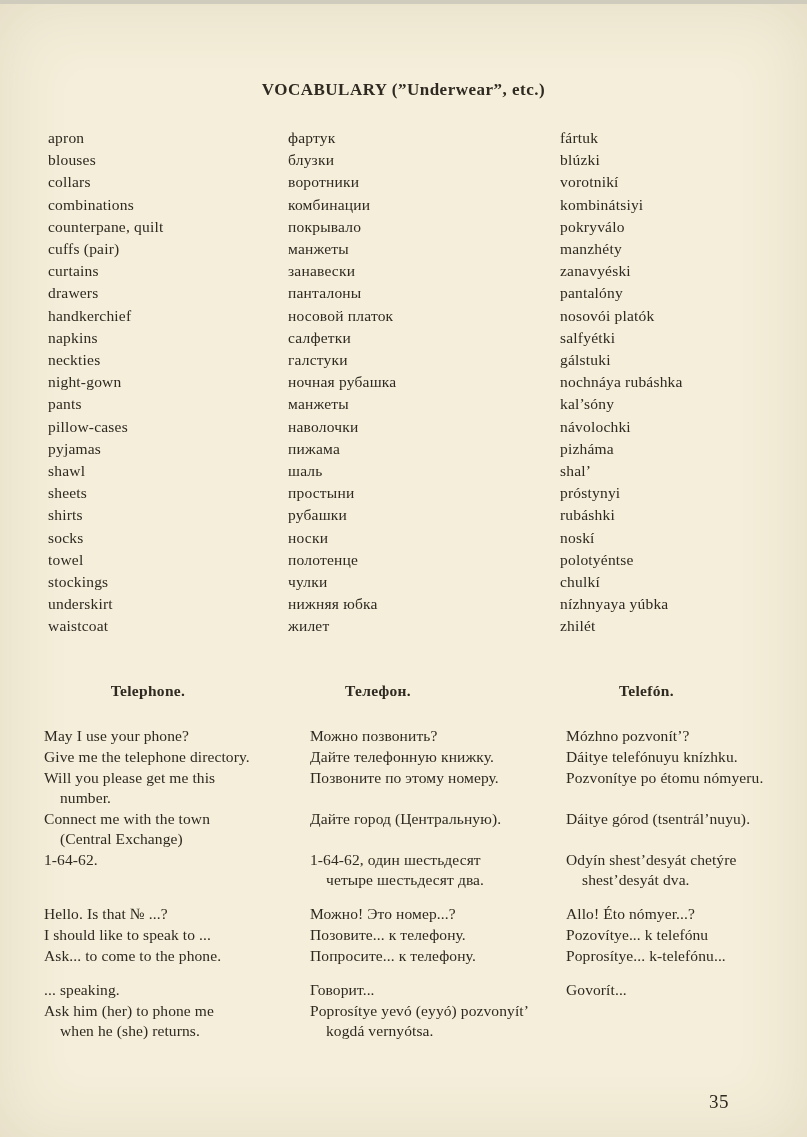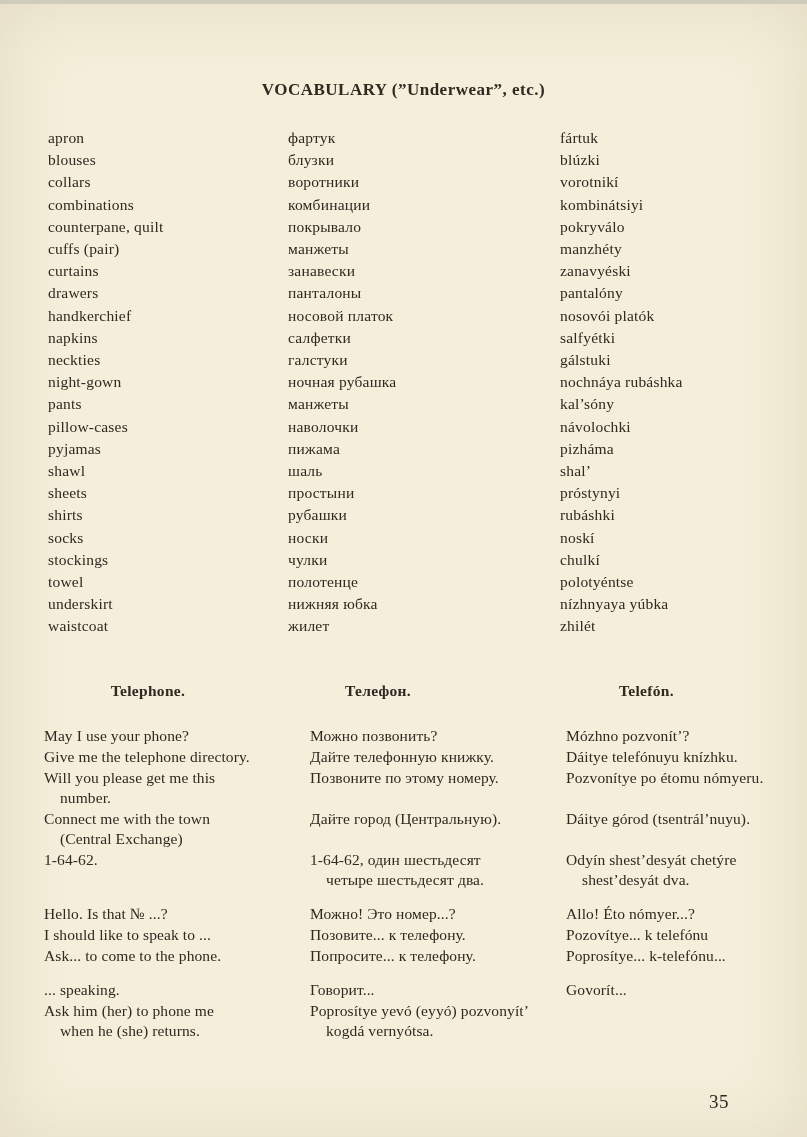--- a/index.html
+++ b/index.html
@@ -173,28 +173,28 @@
         <span class="v-cell en">shirts</span>
         <span class="v-cell ru">рубашки</span>
         <span class="v-cell tr">rubáshki</span>
       </div>
       <div class="vocab-row">
         <span class="v-cell en">socks</span>
         <span class="v-cell ru">носки</span>
         <span class="v-cell tr">noskí</span>
       </div>
       <div class="vocab-row">
+        <span class="v-cell en">towel</span>
+        <span class="v-cell ru">полотенце</span>
+        <span class="v-cell tr">polotyéntse</span>
+      </div>
+      <div class="vocab-row">
         <span class="v-cell en">stockings</span>
         <span class="v-cell ru">чулки</span>
         <span class="v-cell tr">chulkí</span>
-      </div>
-      <div class="vocab-row">
-        <span class="v-cell en">towel</span>
-        <span class="v-cell ru">полотенце</span>
-        <span class="v-cell tr">polotyéntse</span>
       </div>
       <div class="vocab-row">
         <span class="v-cell en">underskirt</span>
         <span class="v-cell ru">нижняя юбка</span>
         <span class="v-cell tr">nízhnyaya yúbka</span>
       </div>
       <div class="vocab-row">
         <span class="v-cell en">waistcoat</span>
         <span class="v-cell ru">жилет</span>
         <span class="v-cell tr">zhilét</span>

